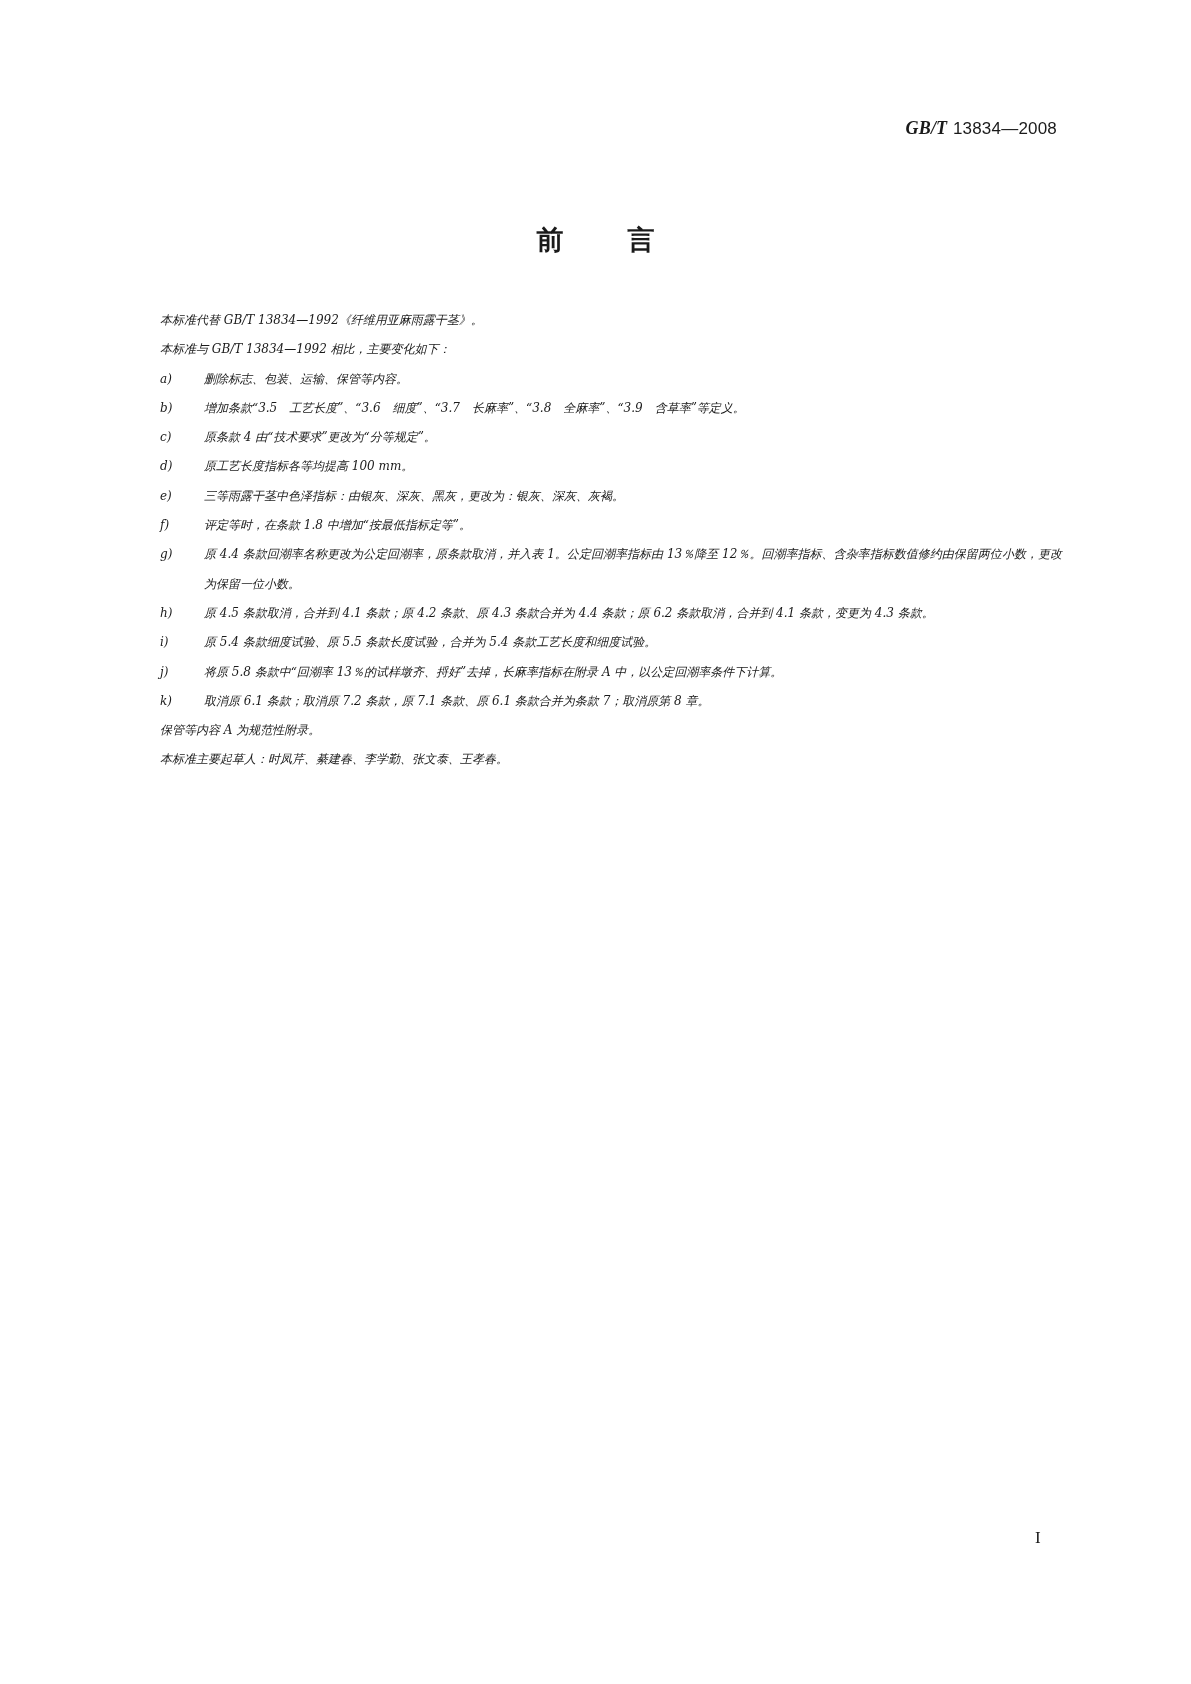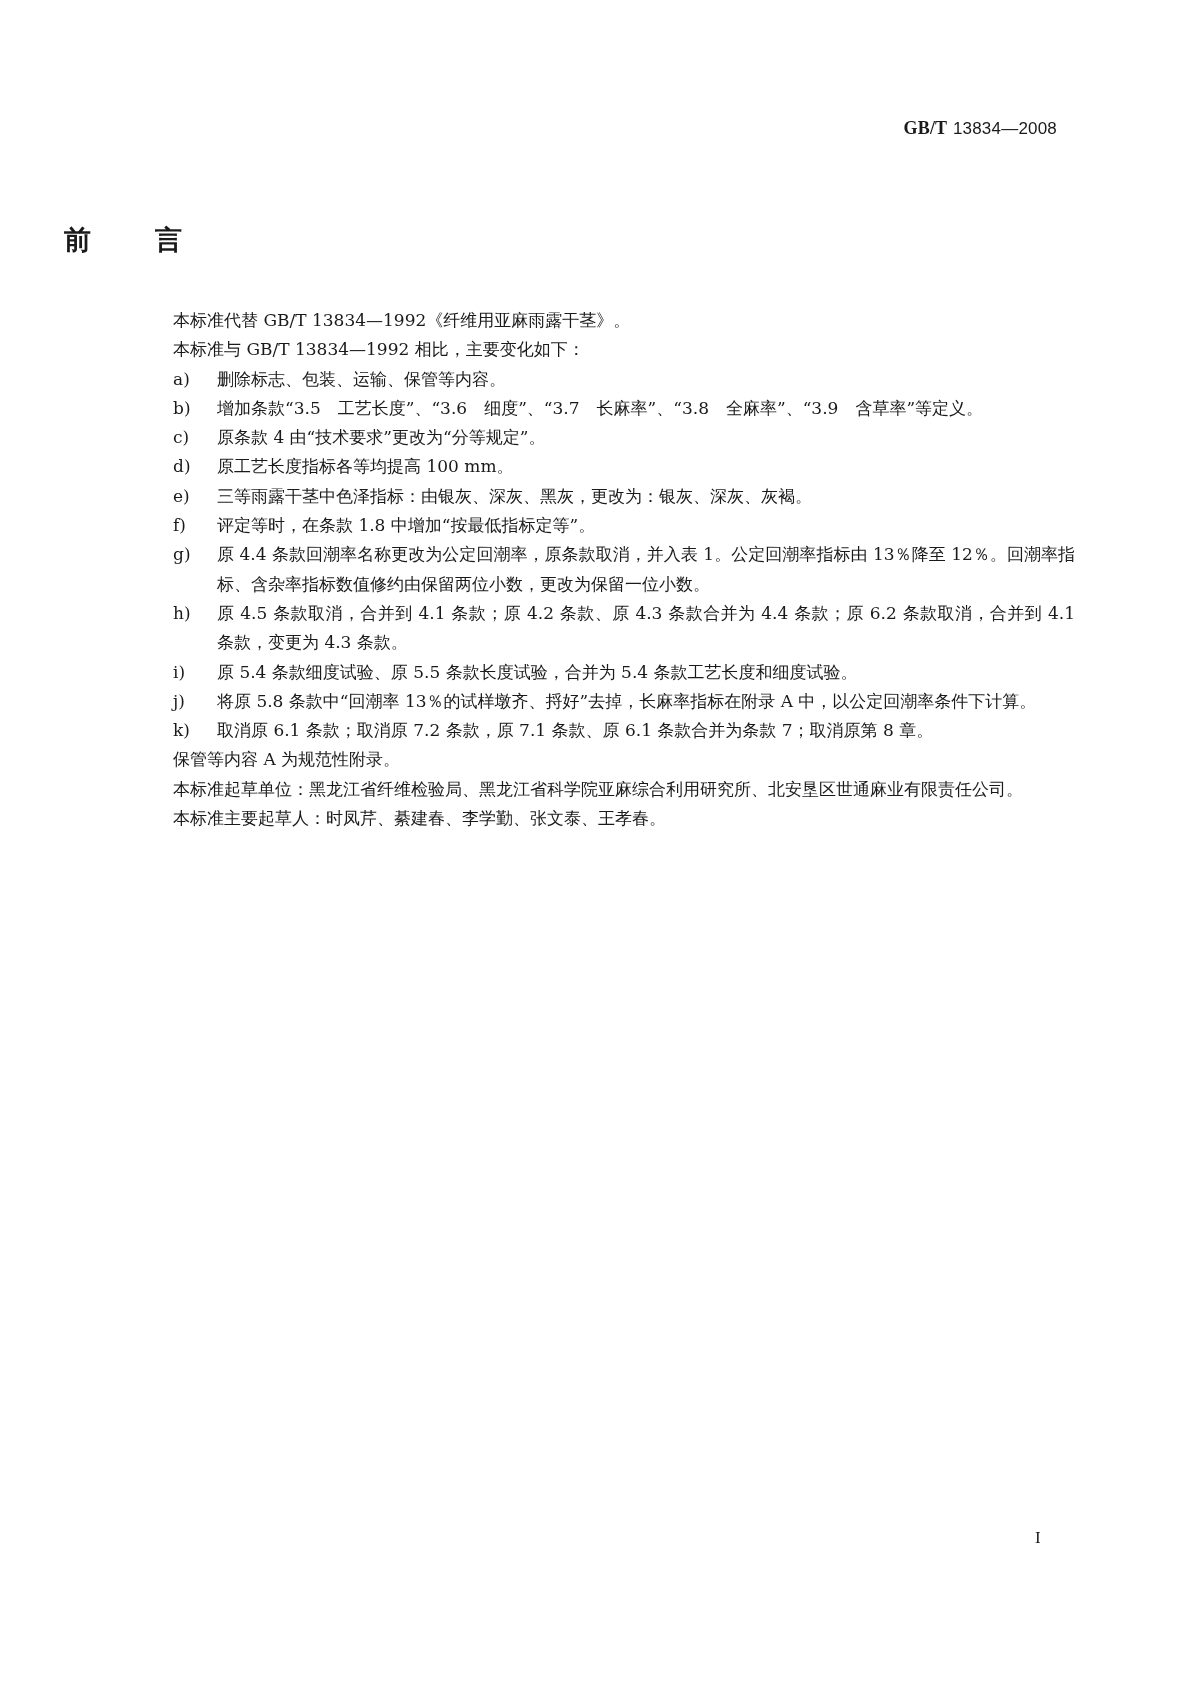--- a/index.html
+++ b/index.html
@@ -5,31 +5,31 @@
   html, body { margin: 0; padding: 0; background: #ffffff; }
   body {
     width: 1191px; height: 1684px; position: relative; overflow: hidden;
     font-family: "DejaVu Serif", "Liberation Serif", serif;
     color: #1a1a1a;
   }
   .std-code {
     position: absolute; top: 118px; right: 134px;
     font-size: 17px; letter-spacing: 0.2px;
   }
-  .std-code .gb { font-weight: bold; font-family: "Liberation Serif", serif; font-size: 18px; }
+  .std-code .gb { font-weight: bold; font-family: "Liberation Serif", serif; font-size: 18px; font-style: italic; }
   .std-code .num { font-family: Liberation Sans, sans-serif; font-size: 17px; }
   .title {
     position: absolute; top: 222px; left: 0; width: 100%;
-    text-align: left; font-size: 27px; font-weight: bold;
+    text-align: center; font-size: 27px; font-weight: bold;
     font-family: "DejaVu Sans", sans-serif;
     letter-spacing: 64px; text-indent: 64px;
   }
   .content {
-    position: absolute; top: 306px; left: 129px; width: 946px;
-    font-size: 17px; line-height: 29.3px;
+    position: absolute; top: 306px; left: 116px; width: 946px;
+    font-size: 12px; line-height: 29.3px; font-style: italic;
   }
   .para { text-indent: 44px; margin: 0; }
   .item { display: flex; margin: 0; }
   .item .txt { flex: 1; text-align: justify; }
   .item .lbl-wrap { flex: 0 0 88px; padding-left: 44px; box-sizing: border-box; }
   .page-num {
     position: absolute; top: 1528px; left: 1035px;
     font-size: 17px; font-family: "Liberation Serif", serif;
   }
 </style>
@@ -88,17 +88,16 @@
       <span class="lbl-wrap">j)</span>
       <span class="txt">将原 5.8 条款中“回潮率 13％的试样墩齐、捋好”去掉，长麻率指标在附录 A 中，以公定回潮率条件下计算。</span>
     </div>
     <div class="item">
       <span class="lbl-wrap">k)</span>
       <span class="txt">取消原 6.1 条款；取消原 7.2 条款，原 7.1 条款、原 6.1 条款合并为条款 7；取消原第 8 章。</span>
     </div>
   </div>
 
   <p class="para">保管等内容 A 为规范性附录。</p>
-  <p class="para">本标准起草单位：黑龙江省纤维检验局、黑龙江省科学院亚麻综合利用研究所、北安垦区世通麻业有限责任公司。</p>
   <p class="para">本标准主要起草人：时凤芹、綦建春、李学勤、张文泰、王孝春。</p>
 </div>
 
 <div class="page-num">I</div>
 
 </body></html>

